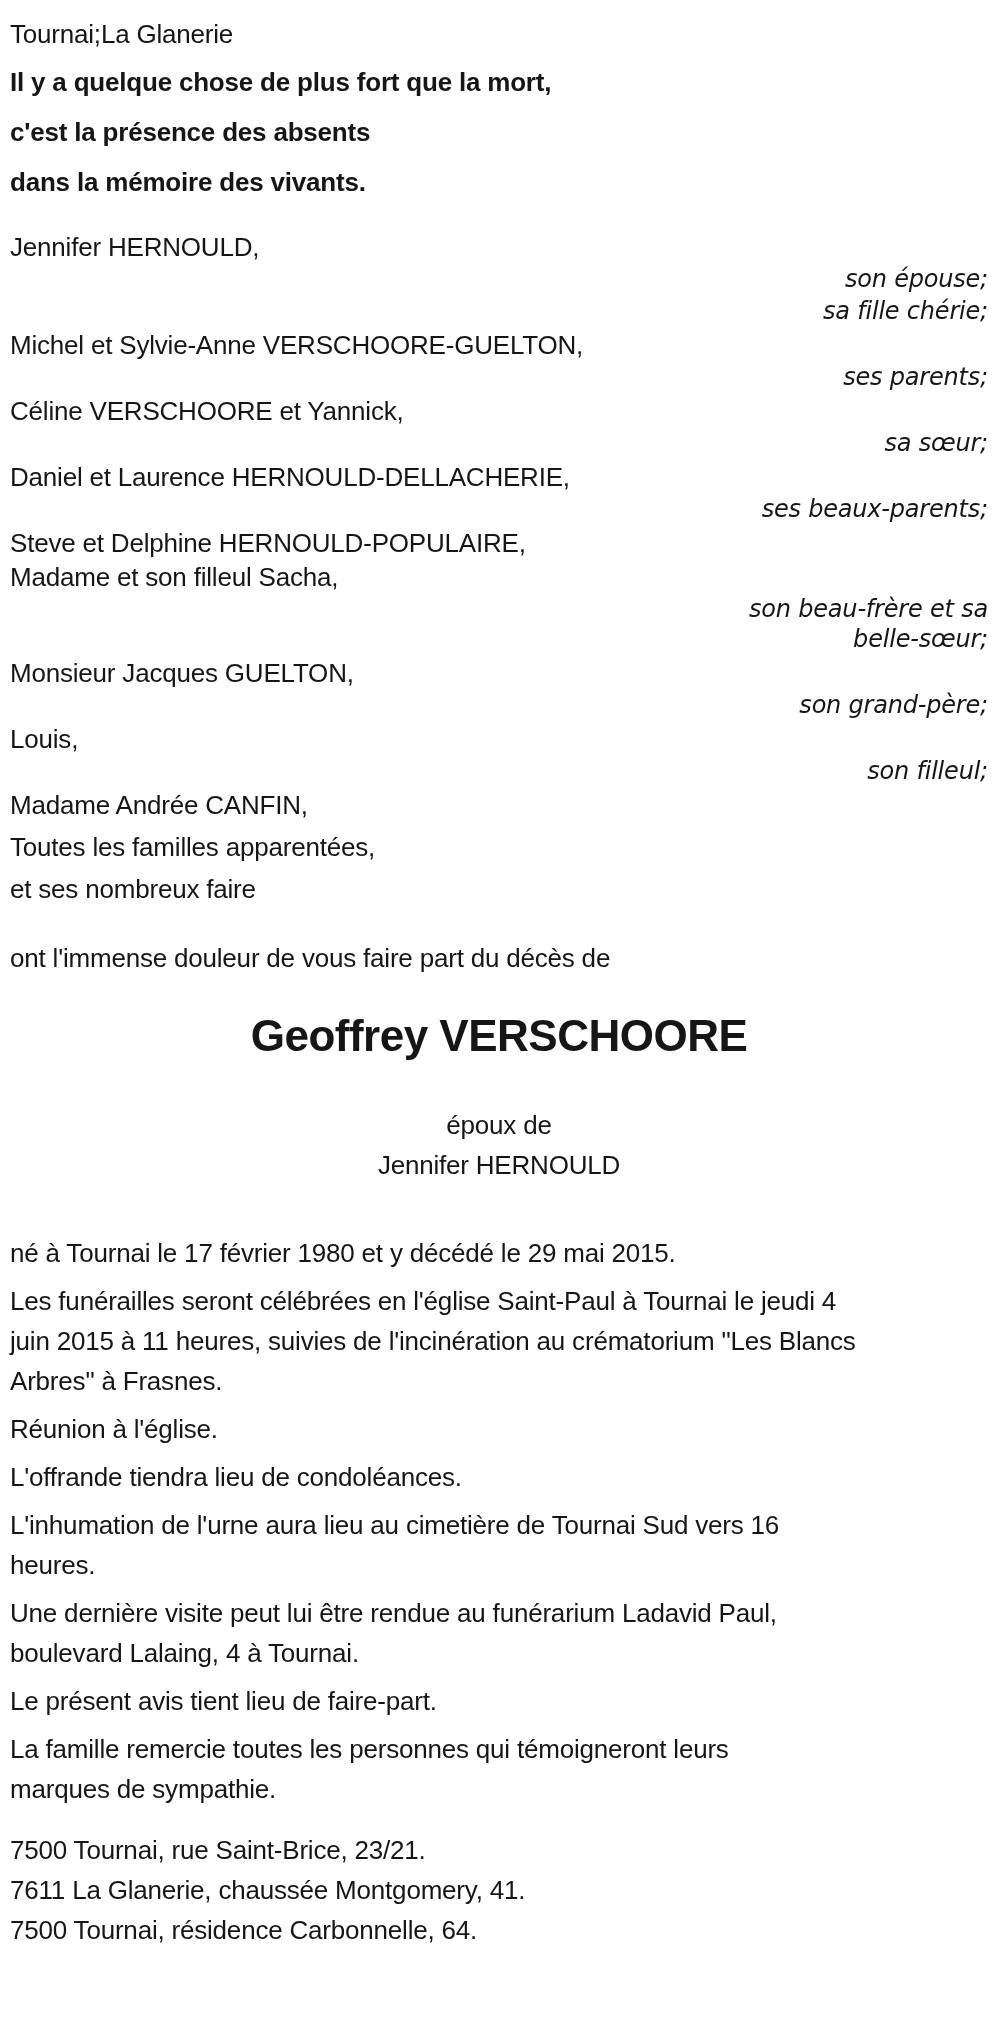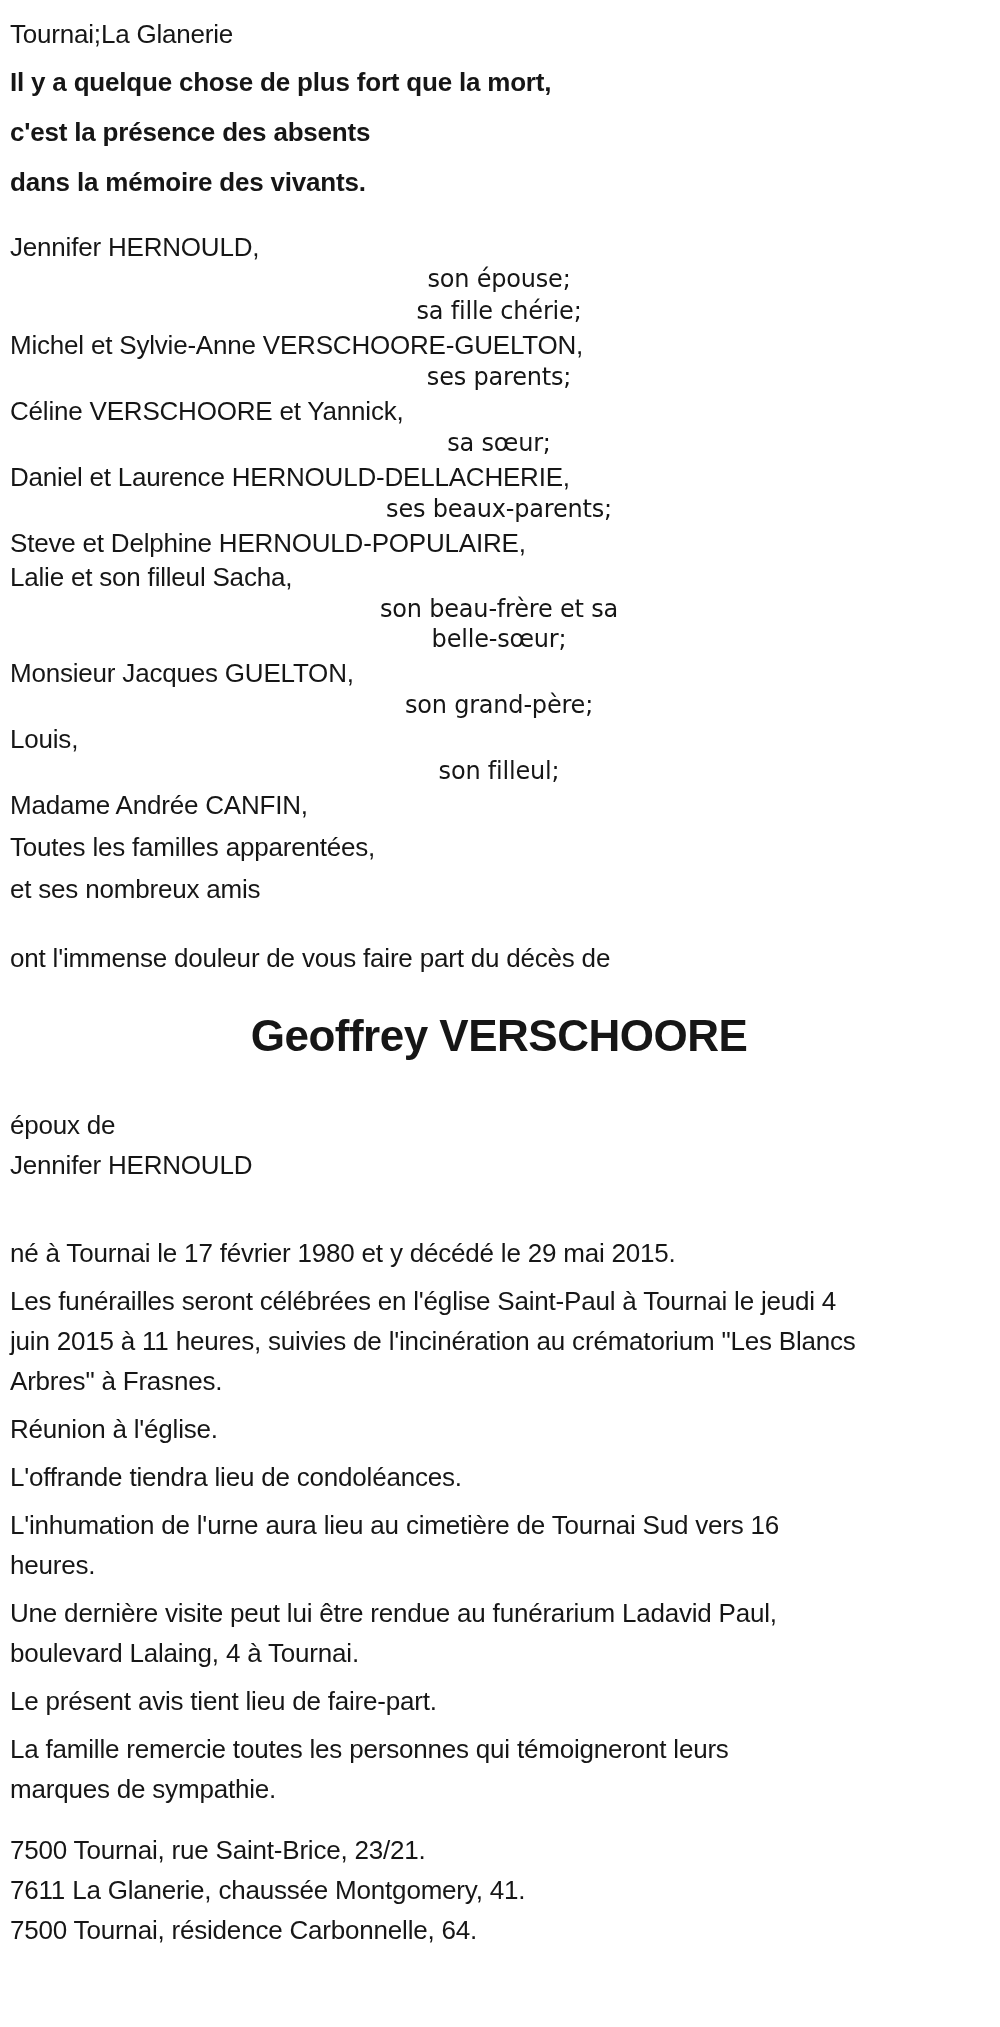--- a/index.html
+++ b/index.html
@@ -19,38 +19,39 @@
 
   .place { margin: 0 0 8px 0; }
 
   .epitaph { margin: 0 0 28px 0; }
   .epitaph-line { font-weight: 700; margin: 0 0 10px 0; }
 
   .entry { margin: 0 0 2px 0; }
   .entry.no-rel { margin: 0 0 8px 0; }
   .names-line { line-height: 34px; }
   .relation-line {
-    text-align: center;
+    text-align: right;
+    font-style: italic;
     font-family: "DejaVu Sans", sans-serif;
     font-size: 24px;
     line-height: 30px;
   }
 
   .intro { margin: 32px 0 0 0; }
 
   h1.deceased {
     font-size: 44px;
     line-height: 52px;
     font-weight: 700;
     letter-spacing: -0.5px;
     margin: 32px 0 0 0;
     text-align: center;
   }
 
-  .spouse { margin: 43px 0 16px 0; }
+  .spouse { margin: 43px 0 16px 0; text-align: center; }
   .spouse-line { line-height: 40px; }
 
   .details { margin: 48px 0 0 0; }
   .detail-paragraph { margin: 0 0 8px 0; white-space: pre-line; }
 
   .addresses { margin: 21px 0 0 0; }
   .address-line { line-height: 40px; }
 </style>
 </head>
 <body>
@@ -78,40 +79,40 @@
     <div class="entry">
       <p class="names-line">Céline VERSCHOORE et Yannick,</p>
       <p class="relation-line">sa sœur;</p>
     </div>
     <div class="entry">
       <p class="names-line">Daniel et Laurence HERNOULD-DELLACHERIE,</p>
       <p class="relation-line">ses beaux-parents;</p>
     </div>
     <div class="entry">
       <p class="names-line">Steve et Delphine HERNOULD-POPULAIRE,</p>
-      <p class="names-line">Lalie et son filleul Sacha,</p>
+      <p class="names-line">Madame et son filleul Sacha,</p>
       <p class="relation-line">son beau-frère et sa</p>
       <p class="relation-line">belle-sœur;</p>
     </div>
     <div class="entry">
       <p class="names-line">Monsieur Jacques GUELTON,</p>
       <p class="relation-line">son grand-père;</p>
     </div>
     <div class="entry">
       <p class="names-line">Louis,</p>
       <p class="relation-line">son filleul;</p>
     </div>
     <div class="entry no-rel">
       <p class="names-line">Madame Andrée CANFIN,</p>
     </div>
     <div class="entry no-rel">
       <p class="names-line">Toutes les familles apparentées,</p>
     </div>
     <div class="entry no-rel">
-      <p class="names-line">et ses nombreux amis</p>
+      <p class="names-line">et ses nombreux faire</p>
     </div>
   </div>
 
 <p class="intro">ont l'immense douleur de vous faire part du décès de</p>
 
 <h1 class="deceased">Geoffrey VERSCHOORE</h1>
 
 <div class="spouse">
     <p class="spouse-line">époux de</p>
     <p class="spouse-line">Jennifer HERNOULD</p>

